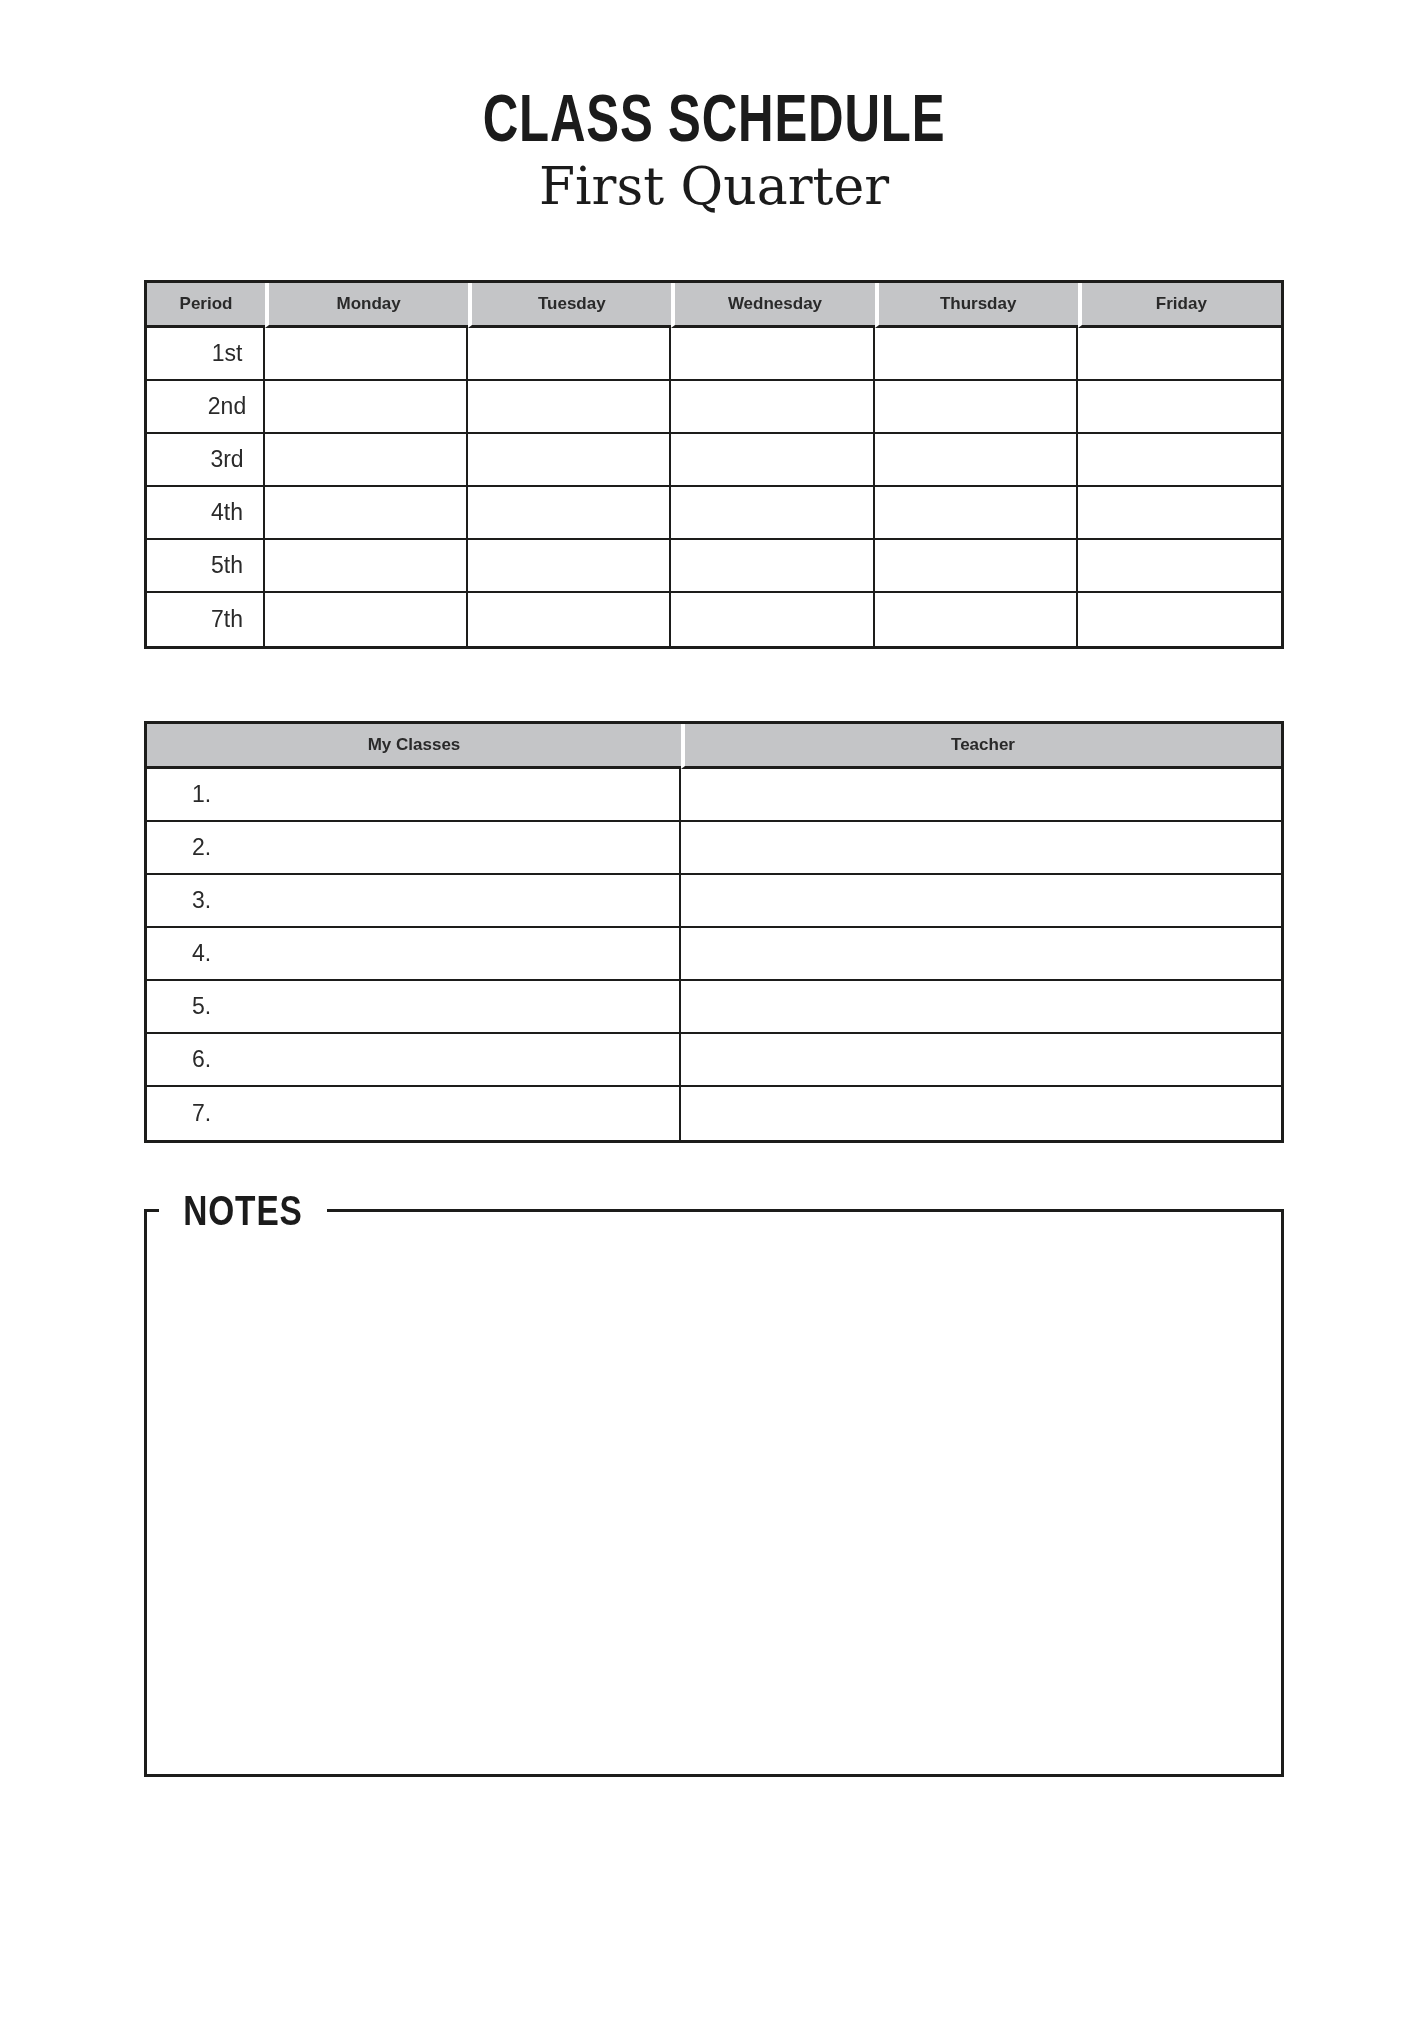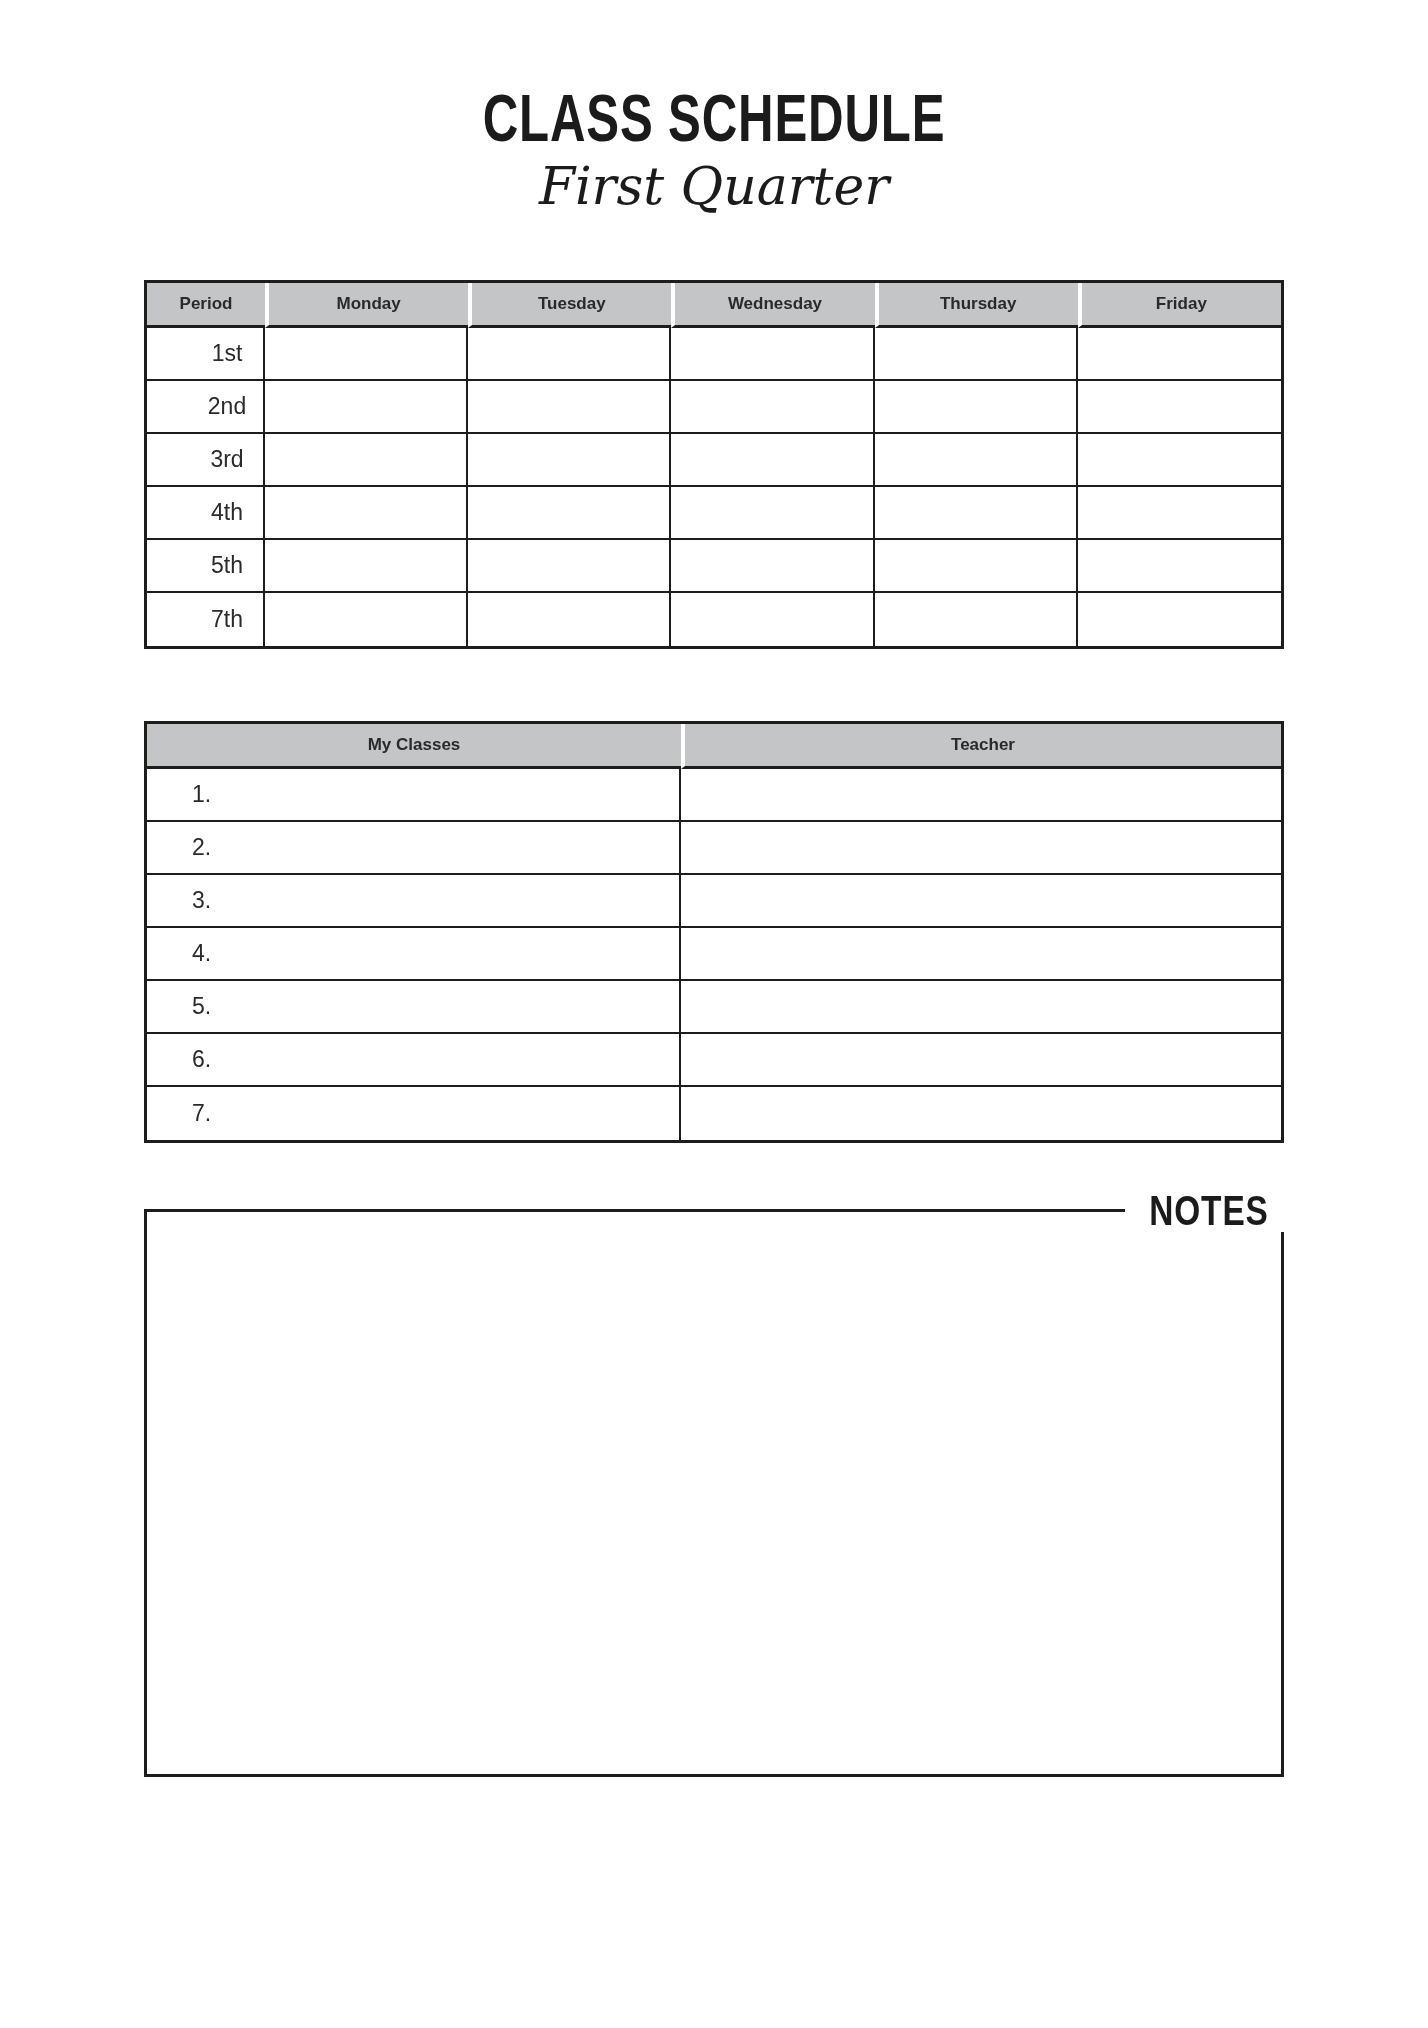--- a/index.html
+++ b/index.html
@@ -38,21 +38,20 @@
   }
   .squish{
     display:inline-block;
     transform:scale(0.82, 1.10);
     transform-origin:center;
     white-space:nowrap;
   }
   .subtitle{
     margin-top:6px;
     font-family:"DejaVu Serif", serif;
-    font-style:italic;
     font-size:52px;
     line-height:1.2;
     color:#1b1b1b;
   }
 
   
   table.grid{
     width:1140px;
     margin:0 auto;
     border:3px solid var(--border);
@@ -98,21 +97,20 @@
     color:#2a2a2a;
   }
 
   
   fieldset.notes{
     width:1140px;
     height:588px;
     margin:46px auto 0;
     border:3px solid var(--border);
     padding:0;
-    text-align:right;
   }
   fieldset.notes legend{
     margin-left:12px;
     padding:0 16px;
     font-weight:bold;
     font-size:38px;
     letter-spacing:1px;
     color:#1b1b1b;
   }
   .squish-sm{

